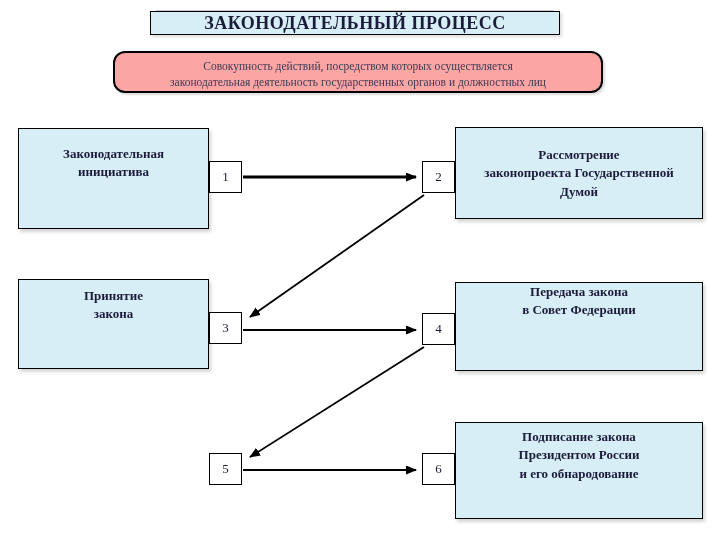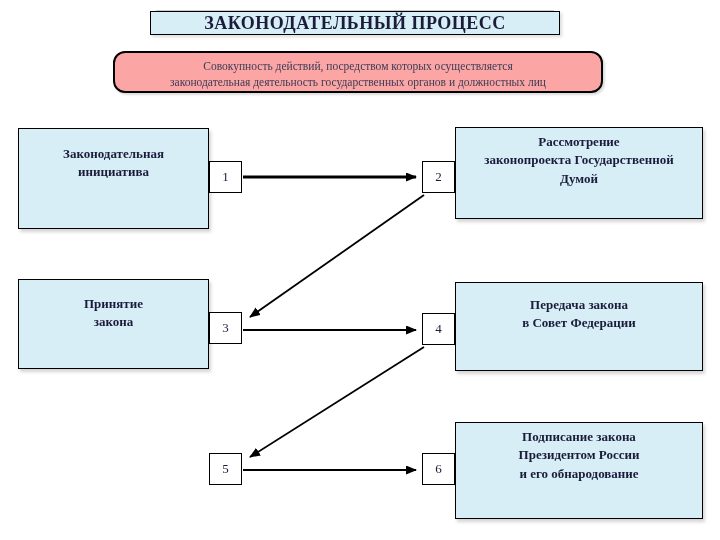--- a/index.html
+++ b/index.html
@@ -50,23 +50,23 @@
     background:var(--box-fill);
     border:1.5px solid var(--box-border);
     box-shadow:2px 3px 3px rgba(120,120,120,0.30);
     display:flex;justify-content:center;align-items:flex-start;
   }
   .box-label{
     font-size:13px;font-weight:bold;line-height:1.42;
     color:var(--text);text-align:center;white-space:pre-line;
   }
   .b-l1{left:18px;top:128px;width:191px;height:101px;padding-top:16px;}
-  .b-r1{left:455px;top:127px;width:248px;height:92px;padding-top:5px;}
-  .b-l2{left:18px;top:279px;width:191px;height:90px;padding-top:15px;}
-  .b-r2{left:455px;top:282px;width:248px;height:89px;padding-top:13px;}
+  .b-r1{left:455px;top:127px;width:248px;height:92px;padding-top:18px;}
+  .b-l2{left:18px;top:279px;width:191px;height:90px;padding-top:7px;}
+  .b-r2{left:455px;top:282px;width:248px;height:89px;}
   .b-l3{left:18px;top:420px;width:191px;height:98px;padding-top:11px;}
   .b-r3{left:455px;top:422px;width:248px;height:97px;padding-top:5px;}
   .num-box{
     position:absolute;width:33px;height:32px;
     background:#ffffff;
     border:1.5px solid var(--box-border);
     display:flex;align-items:center;justify-content:center;
     font-size:13px;color:var(--text);
   }
   .n1{left:209px;top:161px;}

